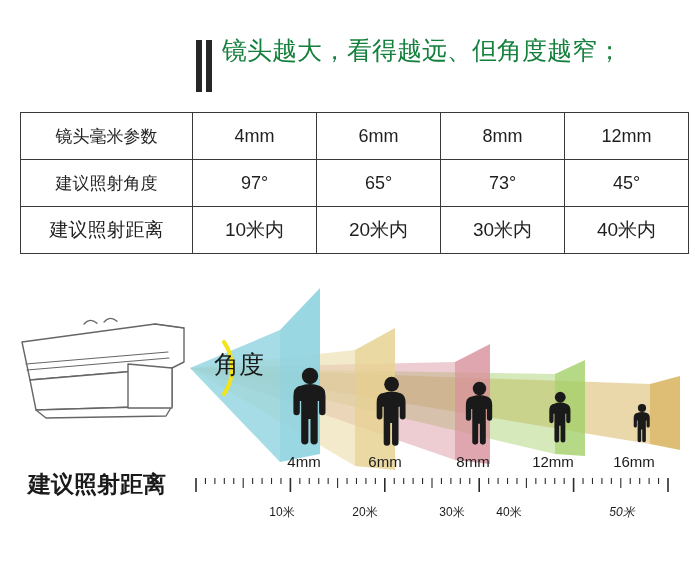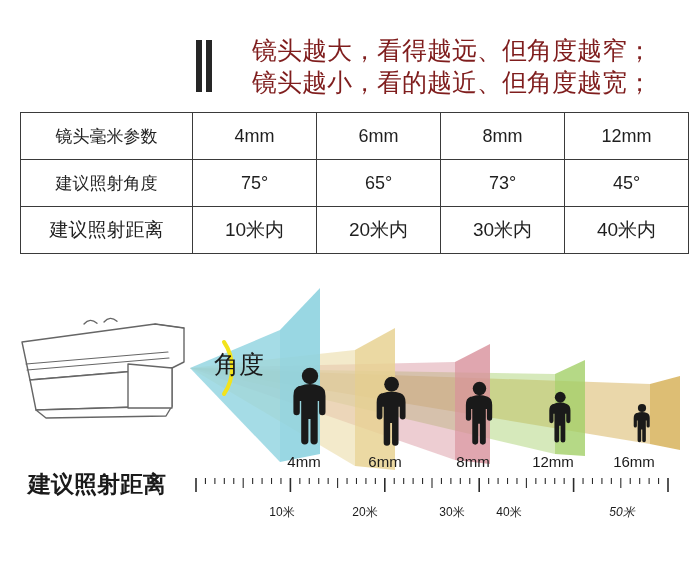--- a/index.html
+++ b/index.html
@@ -48,24 +48,23 @@
   #divider-bar-2 { left: 206px; }
 
   #header-lines {
     position: absolute;
     left: 222px; top: 34px;
     width: 460px;
   }
   .header-line {
     font-size: 25px;
     line-height: 32px;
-    color: #7f1d1d;
+    color: #15803d;
     white-space: nowrap;
     letter-spacing: 0px;
-    text-align: center;
   }
 
   
   #spec-table {
     position: absolute;
     left: 20px; top: 112px;
     width: 655px;
     border-collapse: collapse;
     table-layout: fixed;
   }
@@ -134,36 +133,35 @@
 </style>
 </head>
 <body>
 
 <div id="header">
   <div class="divider-bar" id="divider-bar-1"></div>
   <div class="divider-bar" id="divider-bar-2"></div>
 
   <div id="header-lines">
     <div class="header-line">镜头越大，看得越远、但角度越窄；</div>
-    <div class="header-line">镜头越小，看的越近、但角度越宽；</div>
   </div>
 </div>
 
 <table id="spec-table">
   <tbody>
     <tr class="row-mm">
       <td class="rowhead">镜头毫米参数</td>
       <td class="valuecell">4mm</td>
       <td class="valuecell">6mm</td>
       <td class="valuecell">8mm</td>
       <td class="valuecell">12mm</td>
     </tr>
     <tr class="row-angle">
       <td class="rowhead">建议照射角度</td>
-      <td class="valuecell">75°</td>
+      <td class="valuecell">97°</td>
       <td class="valuecell">65°</td>
       <td class="valuecell">73°</td>
       <td class="valuecell">45°</td>
     </tr>
     <tr class="row-dist">
       <td class="rowhead">建议照射距离</td>
       <td class="valuecell">10米内</td>
       <td class="valuecell">20米内</td>
       <td class="valuecell">30米内</td>
       <td class="valuecell">40米内</td>

